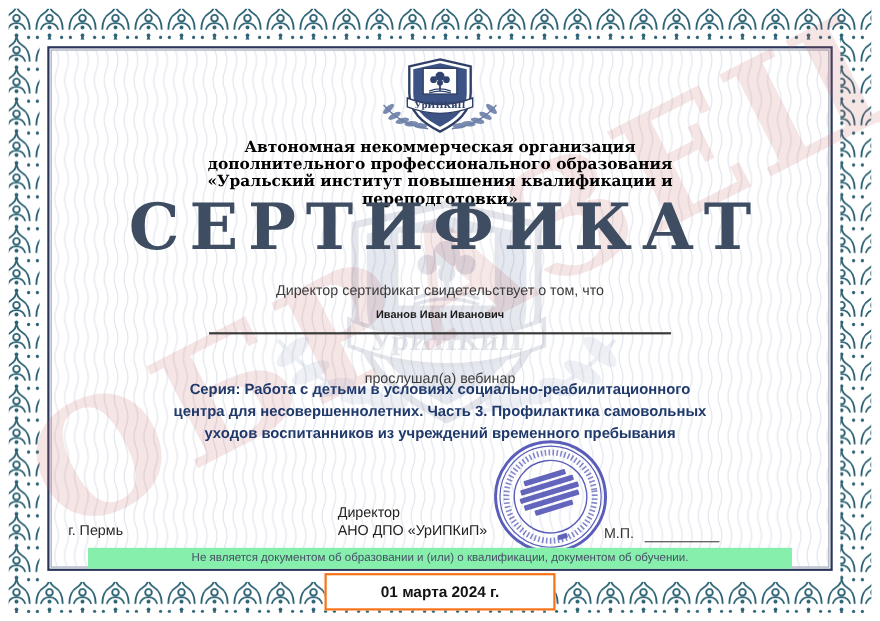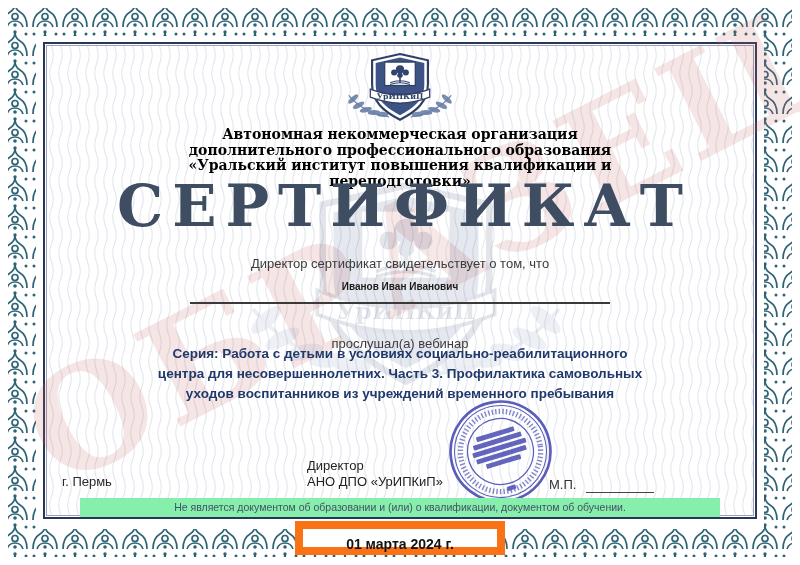--- a/index.html
+++ b/index.html
@@ -55,21 +55,21 @@
   .city   { position:absolute; left:62px;  top:474px; font-size:13px; color:#2a2a2a; z-index:3; }
   .mp     { position:absolute; left:549px; top:477px; font-size:13px; color:#333; z-index:4; }
   .sig-line { position:absolute; left:586px; top:492px; width:68px; border-top:1.5px solid #444; z-index:4; }
   .disclaimer-strip {
     position:absolute; left:80px; top:498px; width:640px; height:19px; z-index:3;
     background:#86efac; text-align:center; line-height:19px;
     font-size:10.5px; color:#474f66;
   }
   .date-box {
     position:absolute; left:295px; top:521px; width:210px; height:34px; z-index:5;
-    background:#ffffff; border:8px solid #f97316; text-align:center;
+    background:#ffffff; border:2px solid #f97316; text-align:center;
     line-height:30px; font-size:14px; font-weight:bold; color:#121212;
   }
   .defs-holder { position:absolute; width:0; height:0; overflow:hidden; }
 </style>
 </head>
 <body>
 
 <div class="page">
 
   <svg class="defs-holder" aria-hidden="true">

